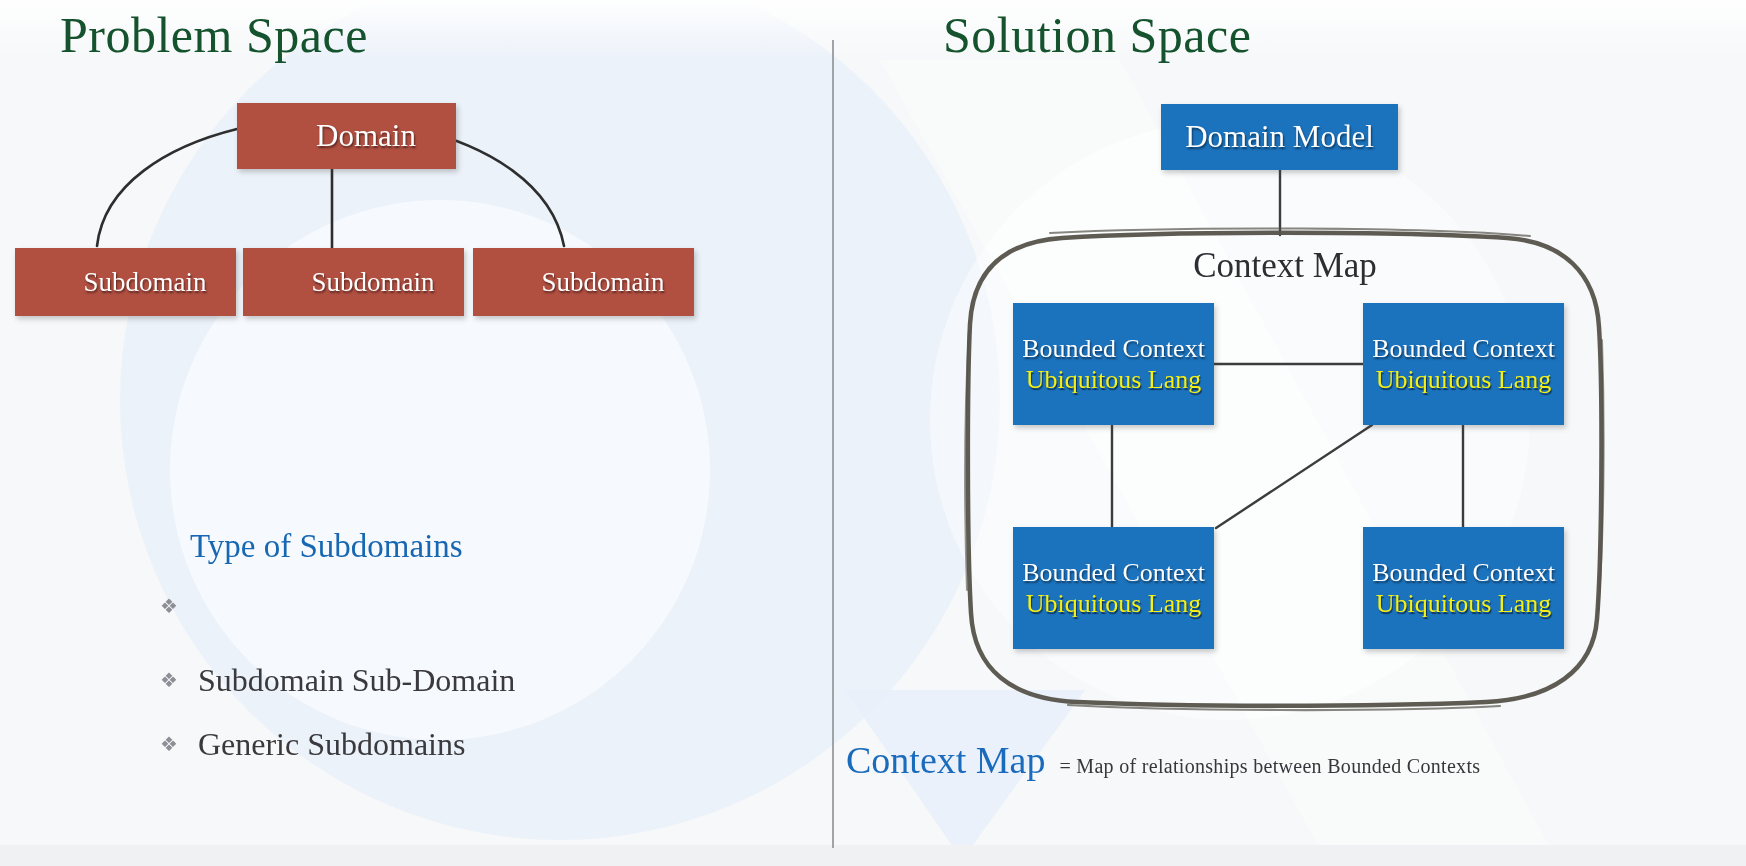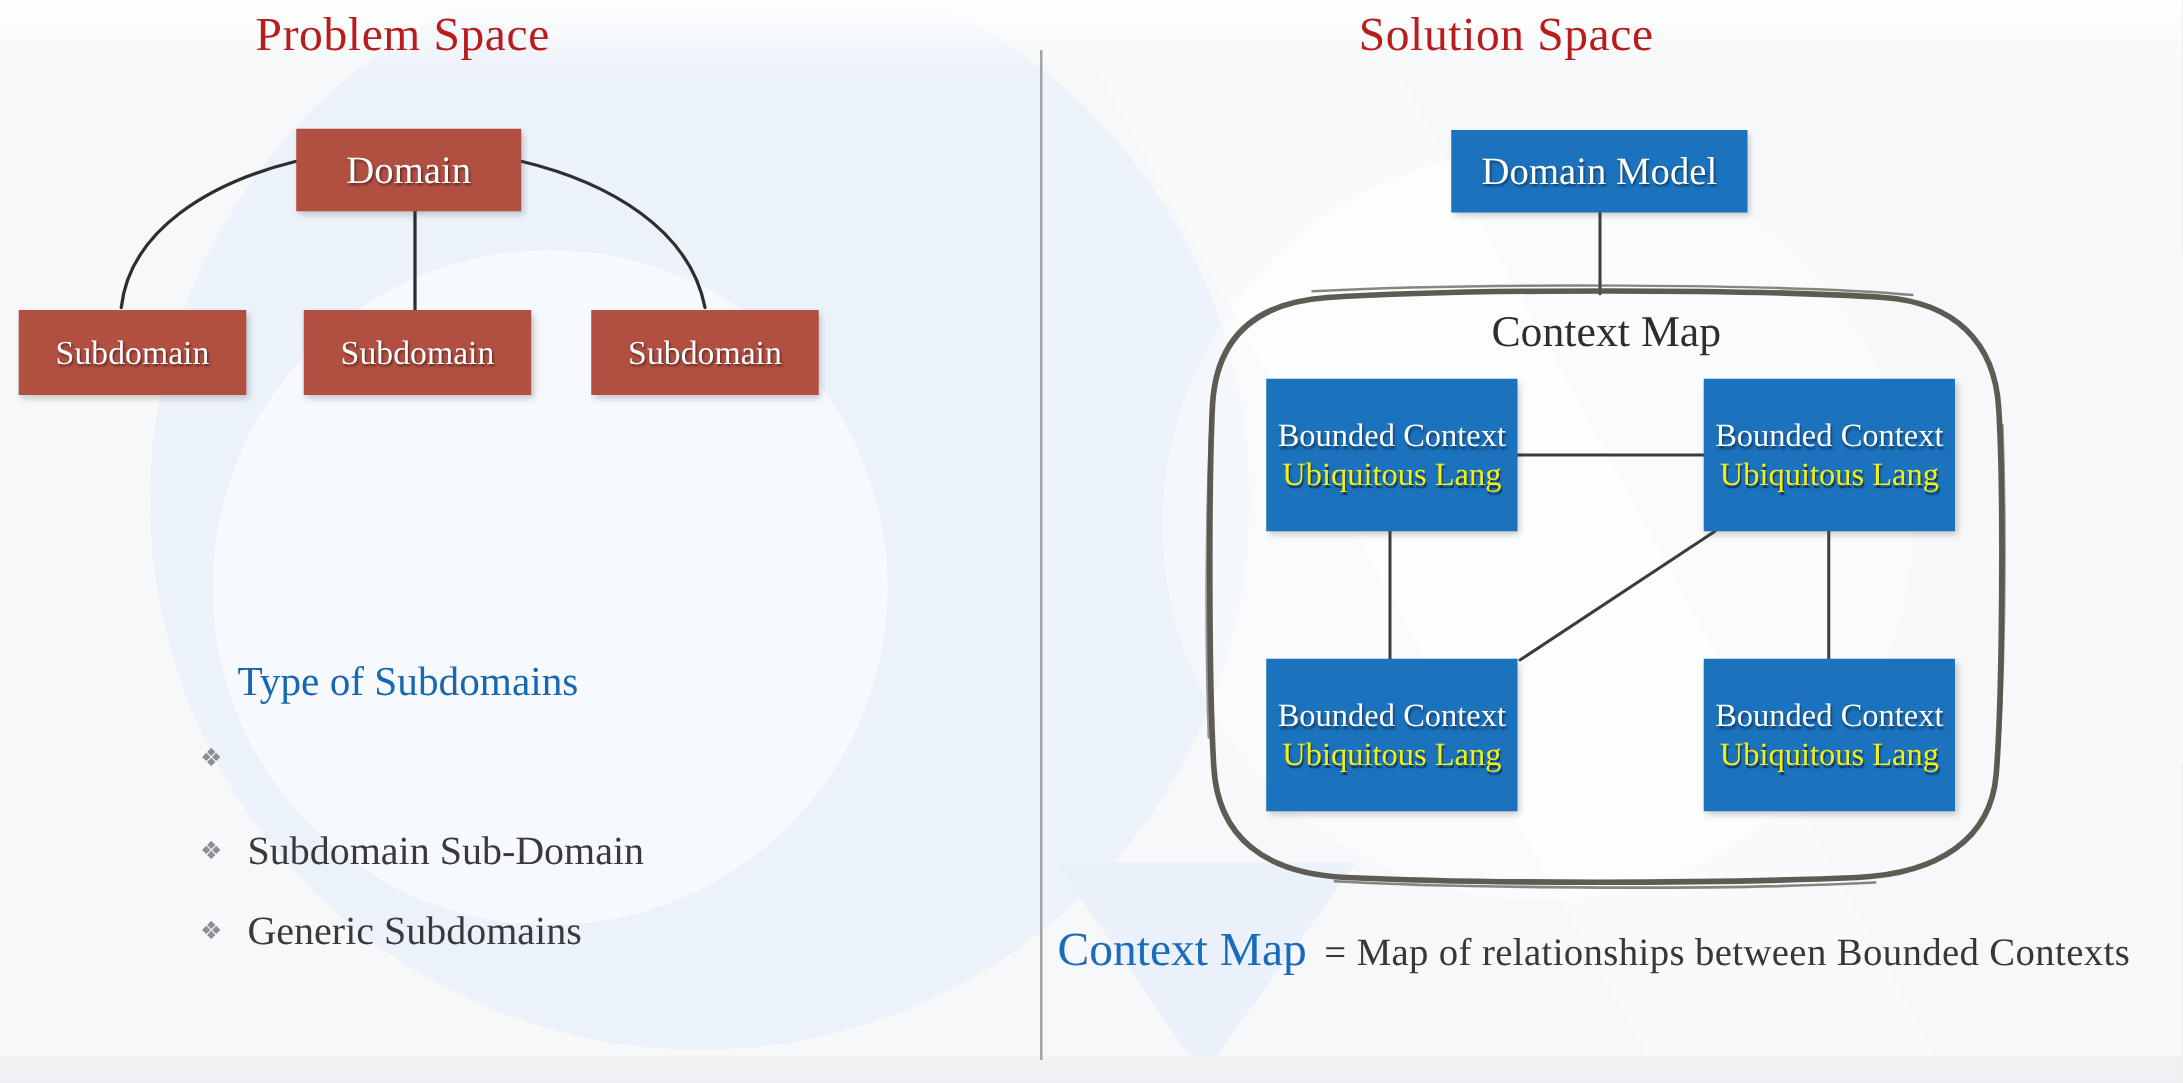--- a/index.html
+++ b/index.html
@@ -5,30 +5,30 @@
   html,body{margin:0;padding:0;background:#e3e6ea;}
   .stage{
     position:relative;width:1746px;height:866px;overflow:hidden;
     background:#f6f8f9;
     font-family:"Liberation Serif", serif;
   }
   .layer{position:absolute;left:0;top:0;width:1746px;height:866px;}
   .svg-layer{z-index:1;}
 
   .panel-title{
-    position:absolute;z-index:2;text-align:right;
-    color:#b91c1c;font-size:38px;letter-spacing:0.5px;
+    position:absolute;z-index:2;text-align:left;
+    color:#14532d;font-size:50px;letter-spacing:0.5px;
   }
   .node{
     position:absolute;z-index:2;display:flex;align-items:center;justify-content:center;
     color:#ffffff;text-align:center;
     box-shadow:2px 3px 5px rgba(70,70,70,0.28);
     text-shadow:1px 2px 2px rgba(0,0,0,0.5);
   }
-  .node.red{background:#b14f41;}
+  .node.red{background:#b14f41;padding-left:39px;}
   .node.blue{background:#1b72bd;}
   .domain-box{left:237px;top:103px;width:180px;height:66px;font-size:31px;}
   .sub-box{top:248px;width:182px;height:68px;font-size:27px;}
   .sub-box.s0{left:15px;} .sub-box.s1{left:243px;} .sub-box.s2{left:473px;}
 
   .types-heading{
     position:absolute;z-index:2;left:190px;top:528px;
     color:#1767b2;font-size:33px;
   }
   .types-list{position:absolute;z-index:2;left:160px;top:598px;list-style:none;margin:0;padding:0;}
@@ -49,21 +49,21 @@
   }
   .bc-box .bc-sub{color:#f5ef14;text-shadow:1px 2px 1px rgba(0,0,0,0.55);}
   .bc0{left:1013px;top:303px;} .bc1{left:1363px;top:303px;}
   .bc2{left:1013px;top:527px;} .bc3{left:1363px;top:527px;}
 
   .caption{
     position:absolute;z-index:2;left:846px;top:738px;
     display:flex;align-items:baseline;gap:14px;white-space:nowrap;
   }
   .caption .term{color:#1b6bbd;font-size:38px;}
-  .caption .definition{color:#37373b;font-size:31px;letter-spacing:0.3px;}
+  .caption .definition{color:#37373b;font-size:20px;letter-spacing:0.3px;}
 
   .divider{
     position:absolute;z-index:2;left:832px;top:40px;width:2px;height:808px;
     background:#9fa4a9;
   }
 </style>
 </head>
 <body>
 
 <div class="stage">

